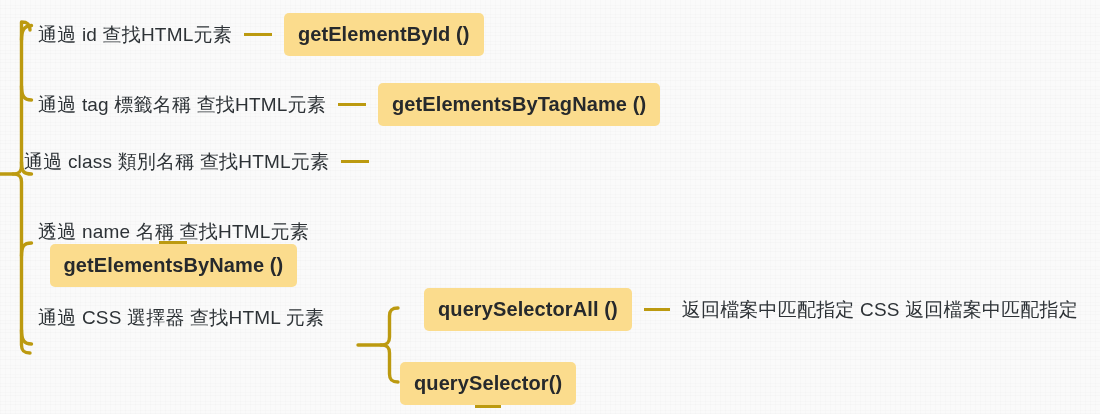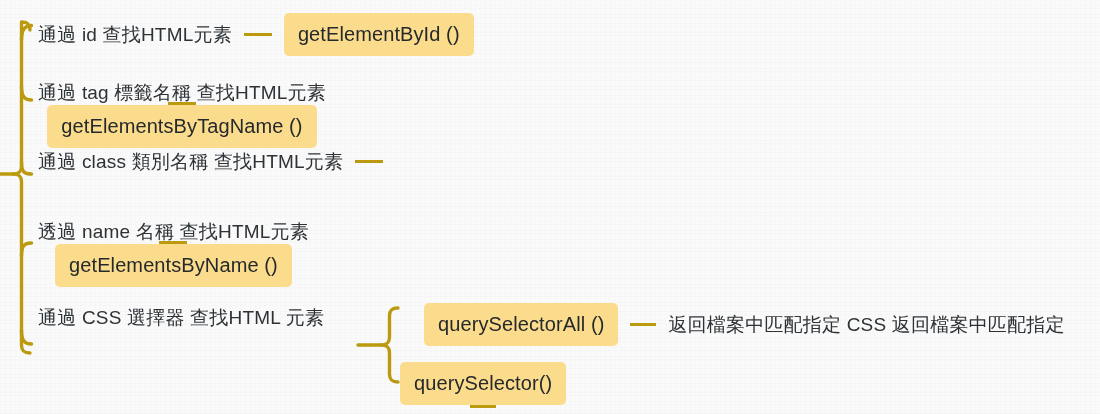--- a/index.html
+++ b/index.html
@@ -76,41 +76,41 @@
     flex: none;
   }
   .connector.short {
     width: 26px;
   }
 
   .method-chip {
     background: #fbdc8d;
     color: #26292c;
     font-size: 20px;
-    font-weight: normal;
+    font-weight: bold;
     line-height: 1;
     padding: 11px 14px 12px 14px;
     border-radius: 5px;
     letter-spacing: 0.1px;
   }
 
   .desc {
     font-size: 19px;
     color: #2d3236;
     line-height: 1;
     letter-spacing: 0.2px;
   }
 
   
   #row-id        { left: 38px;  top: 13px;  }
-  #row-tag       { left: 38px;  top: 83px; flex-direction: column;  }
-  #row-class     { left: 38px;  top: 152px; text-align: center; }
+  #row-tag       { left: 38px;  top: 83px;  }
+  #row-class     { left: 24px;  top: 152px; text-align: center; }
   #row-name      { left: 38px;  top: 222px; flex-direction: column; }
   #row-css       { left: 38px;  top: 308px; align-items: center; }
-  #row-qsa       { left: 400px; top: 303px; padding-left: 24px; }
+  #row-qsa       { left: 400px; top: 288px; padding-left: 24px; }
   #row-qs        { left: 400px; top: 362px; flex-direction: column; }
 </style>
 </head>
 <body>
 
 <div id="canvas">
 
   <svg id="brace-layer" viewBox="0 0 1100 414">
 
     <g fill="none" stroke="#bc9a10" stroke-width="3.4" stroke-linecap="round" stroke-linejoin="round">

